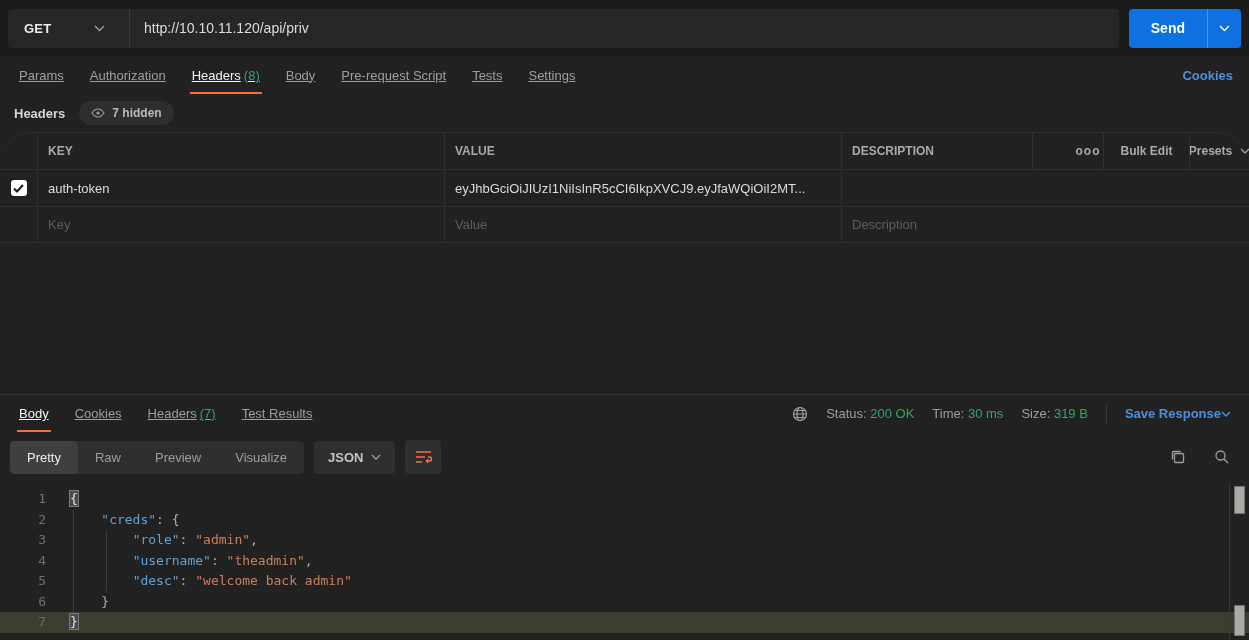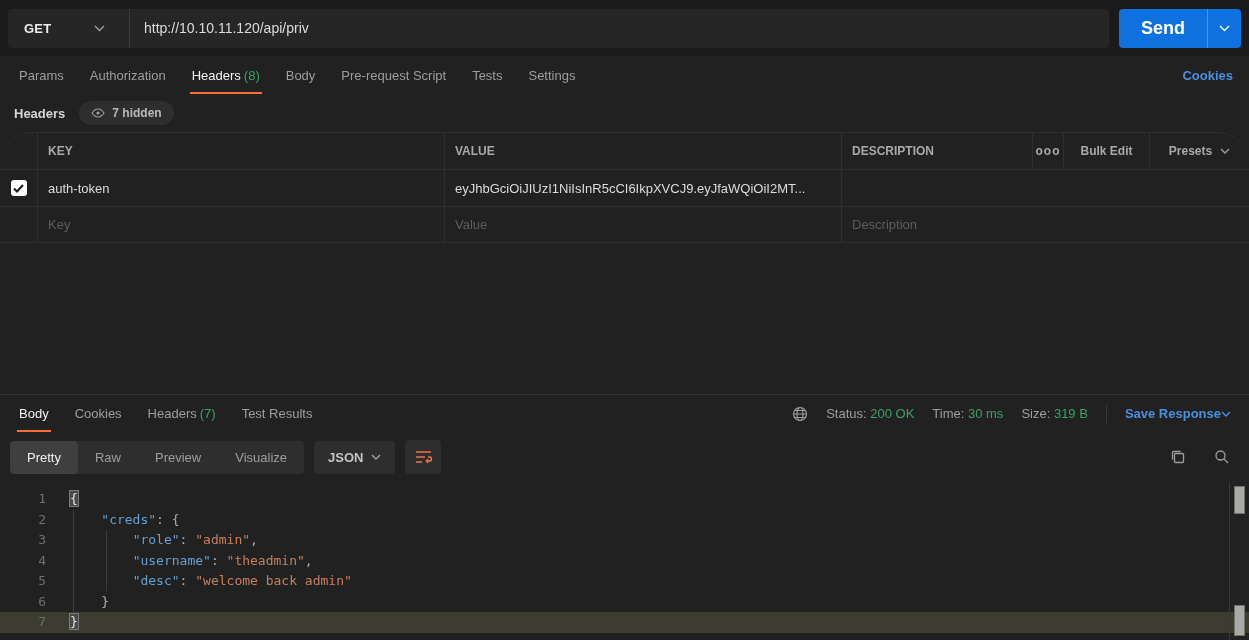--- a/index.html
+++ b/index.html
@@ -18,28 +18,28 @@
 
   
   .request-bar{height:56px;background:var(--bg-dark);display:flex;align-items:center;padding:0 8px;flex:none;}
   .url-box{flex:1;height:39px;background:var(--input);border-radius:4px;display:flex;align-items:stretch;overflow:hidden;}
   .method-select{width:122px;display:flex;align-items:center;justify-content:space-between;
     padding:0 24px 0 16px;cursor:pointer;border-right:1px solid var(--border2);}
   .method-select .method{font-weight:bold;font-size:13px;color:#ececec;letter-spacing:.2px;}
   .url-input{flex:1;background:transparent;border:none;outline:none;color:#dcdcdc;
     font-family:"Liberation Sans",sans-serif;font-size:14px;padding:0 14px;}
   .send-group{display:flex;margin-left:10px;height:39px;flex:none;}
-  .send-btn{background:var(--send);color:#fff;font-weight:bold;font-size:18px;border:none;cursor:pointer;
+  .send-btn{background:var(--send);color:#fff;font-weight:bold;font-size:14px;border:none;cursor:pointer;
     padding:0 22px;border-radius:4px 0 0 4px;font-family:"Liberation Sans",sans-serif;}
   .send-caret{background:var(--send);width:34px;border-radius:0 4px 4px 0;display:flex;align-items:center;
     justify-content:center;cursor:pointer;border-left:1px solid rgba(255,255,255,.25);color:#fff;}
 
   
   .req-tabs{height:38px;display:flex;align-items:center;padding:0 6px;flex:none;}
-  .tab{padding:11px 10px;margin:0 3px;color:var(--text2);cursor:pointer;position:relative;white-space:nowrap;}
+  .tab{padding:11px 10px;margin:0 3px;color:var(--text2);cursor:pointer;position:relative;white-space:nowrap;text-decoration:underline;}
   .tab .count{color:var(--green);margin-left:3px;}
   .tab.active{color:#f3f3f3;}
   .tab.active::after{content:"";position:absolute;left:8px;right:8px;bottom:0;height:2px;background:var(--orange);}
   .req-tabs .spacer{flex:1;}
   .cookies-link{color:var(--blue);font-weight:bold;cursor:pointer;padding:0 10px;}
 
   
   .headers-sub{height:38px;display:flex;align-items:center;padding:0 14px;gap:14px;flex:none;}
   .headers-sub .title{font-weight:bold;color:#d6d6d6;}
   .hidden-pill{display:inline-flex;align-items:center;gap:7px;background:var(--panel);
@@ -47,21 +47,21 @@
 
   
   .kv-table{flex:none;border-top:1px solid var(--border);border-radius:32px;}
   .kv-row{display:flex;border-bottom:1px solid var(--border);height:37px;align-items:stretch;}
   .kv-cell{display:flex;align-items:center;padding:0 10px;border-right:1px solid var(--border);overflow:hidden;white-space:nowrap;}
   .col-check{width:38px;flex:none;justify-content:center;padding:0;}
   .col-key{width:407px;flex:none;}
   .col-value{width:397px;flex:none;}
   .col-desc-h{width:191px;flex:none;}
   .col-desc{flex:1;border-right:none;}
-  .col-more{width:31px;flex:none;justify-content:center;padding:0;cursor:pointer;color:#c9c9c9;font-size:9px;letter-spacing:1px;}
+  .col-more{width:31px;flex:none;justify-content:center;padding:0;cursor:pointer;color:#c9c9c9;font-size:9px;letter-spacing:1px;margin-left:40px;}
   .col-bulk{width:86px;flex:none;justify-content:center;font-weight:bold;color:#dedede;cursor:pointer;}
   .col-presets{flex:1;border-right:none;justify-content:center;gap:8px;font-weight:bold;color:#dedede;cursor:pointer;}
   .kv-header .kv-cell{color:#a9a9a9;font-weight:bold;font-size:12px;}
   .kv-row.data .kv-cell{color:#dcdcdc;}
   .kv-row .ph{color:var(--placeholder);}
   .checkbox{width:16px;height:16px;background:#fff;border-radius:3px;display:flex;align-items:center;justify-content:center;cursor:pointer;}
 
   .grow-spacer{flex:1;}
 
   

